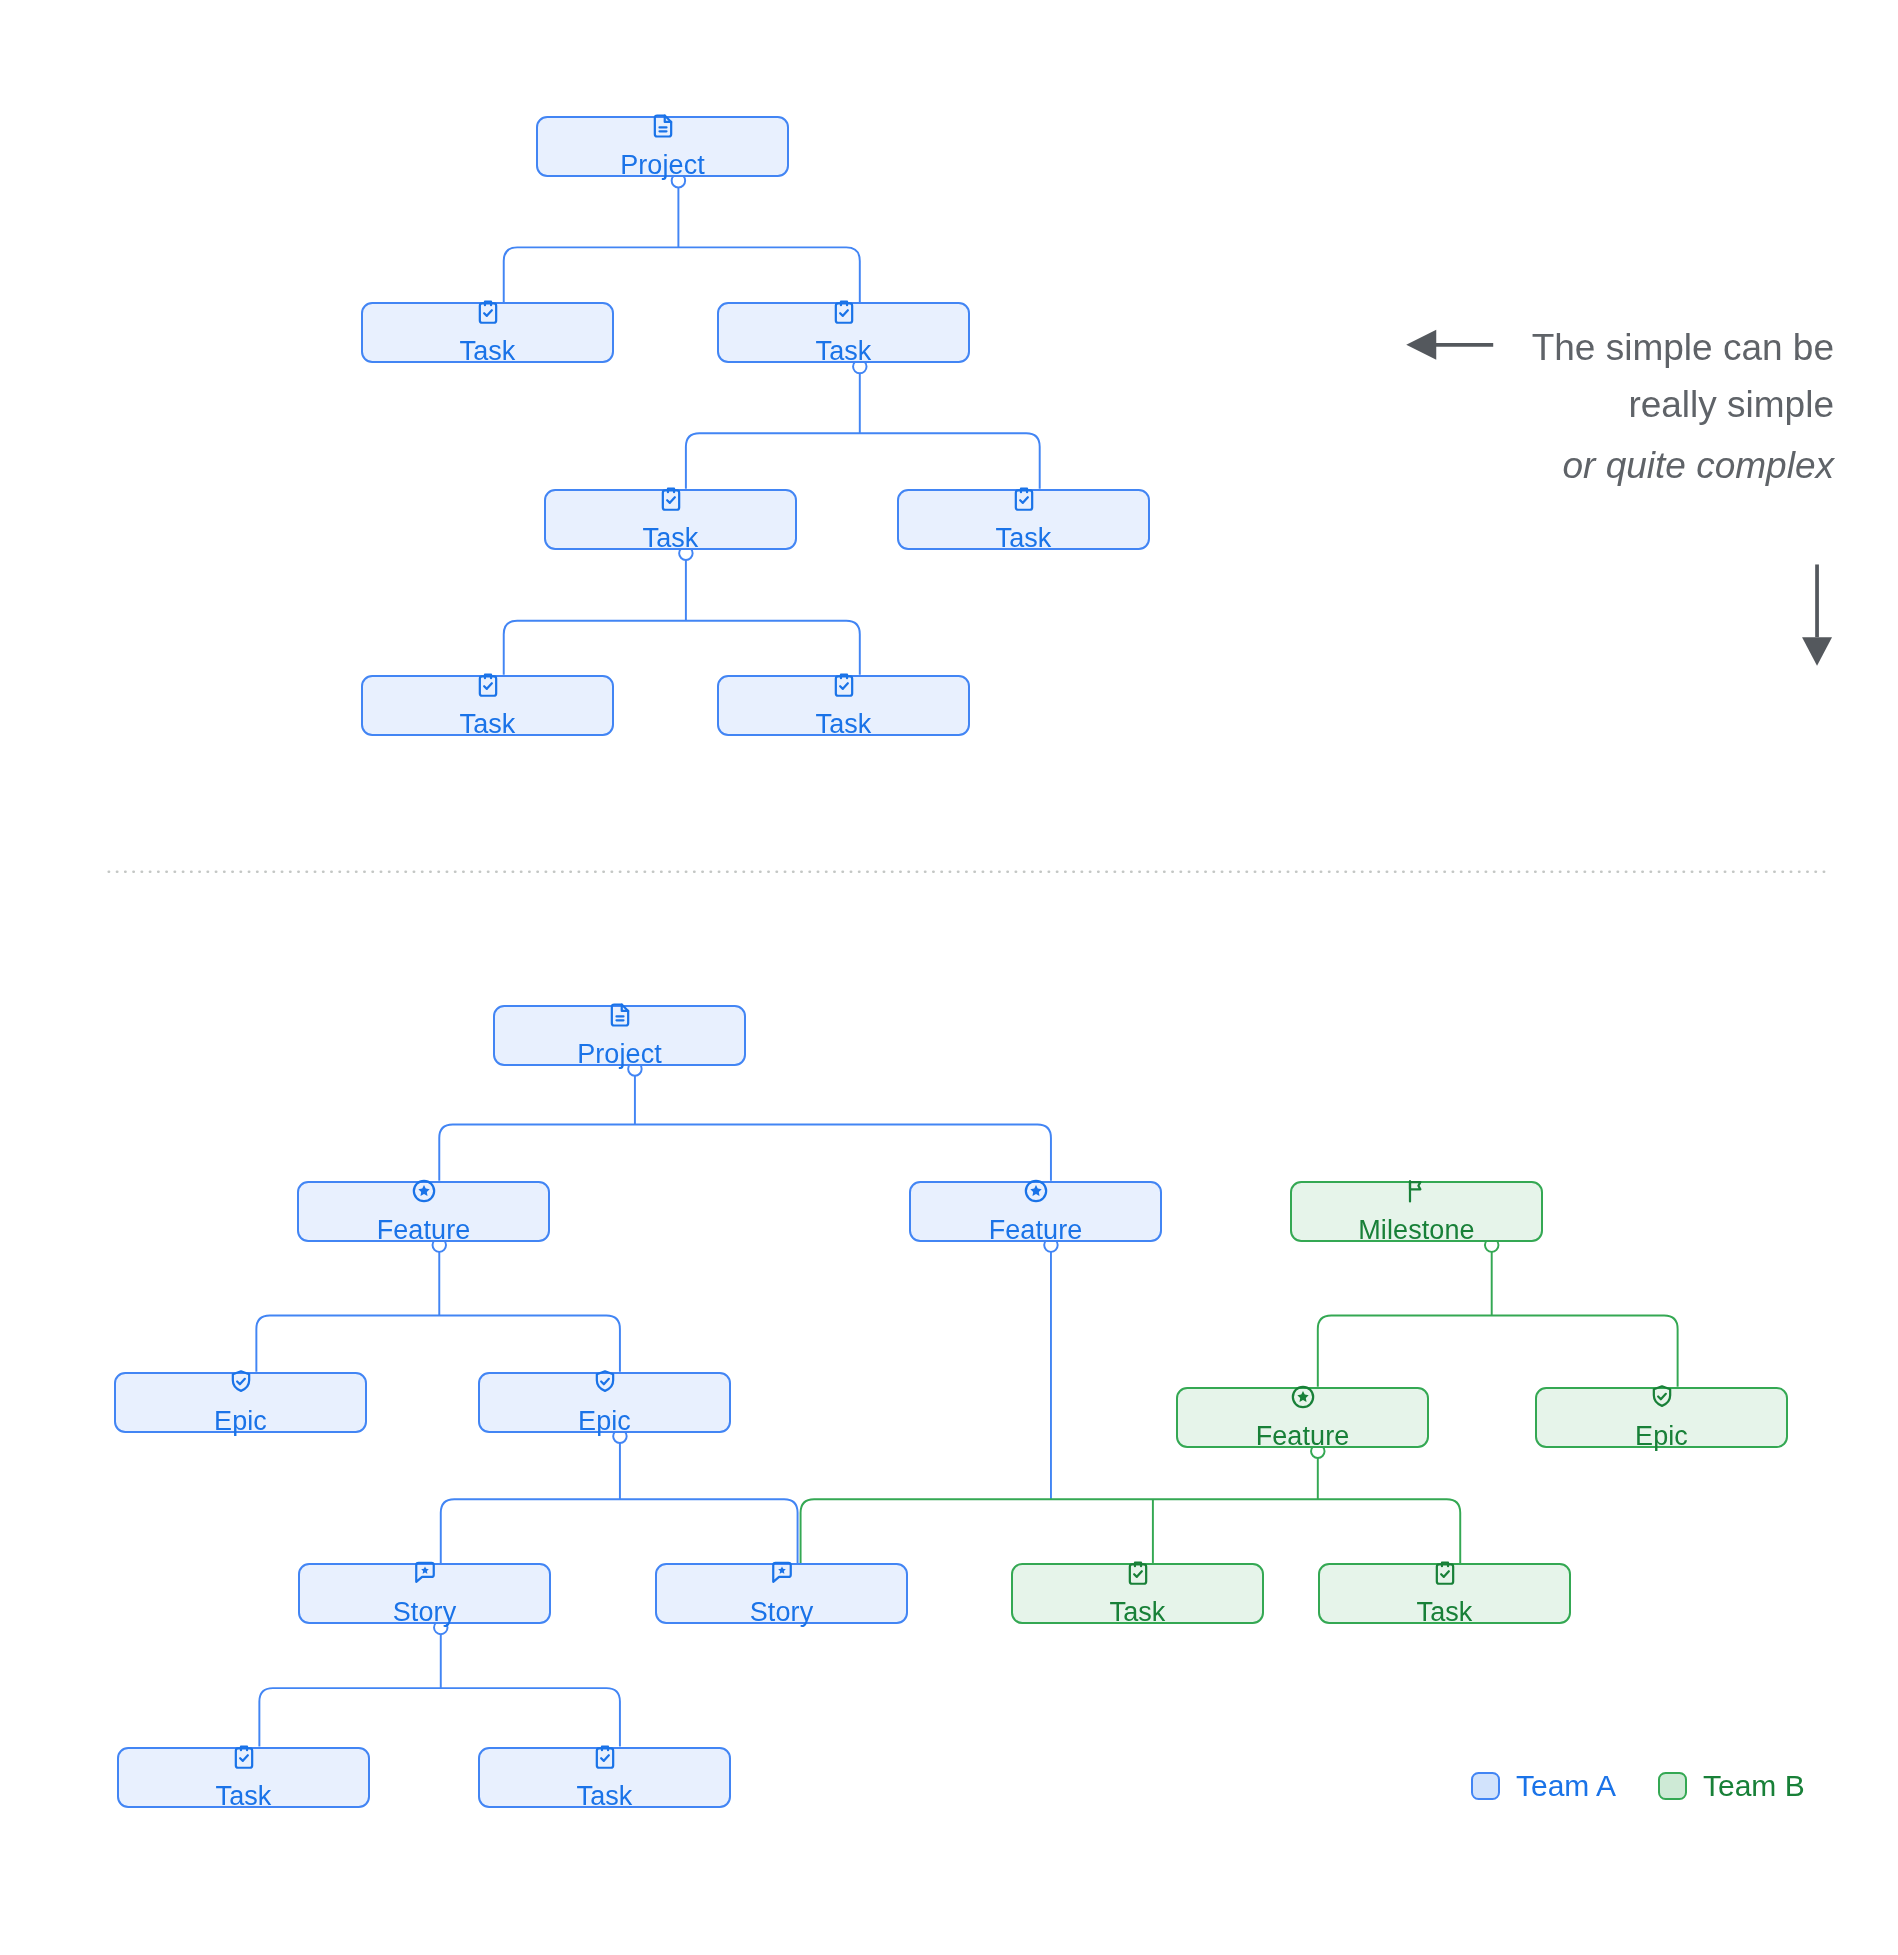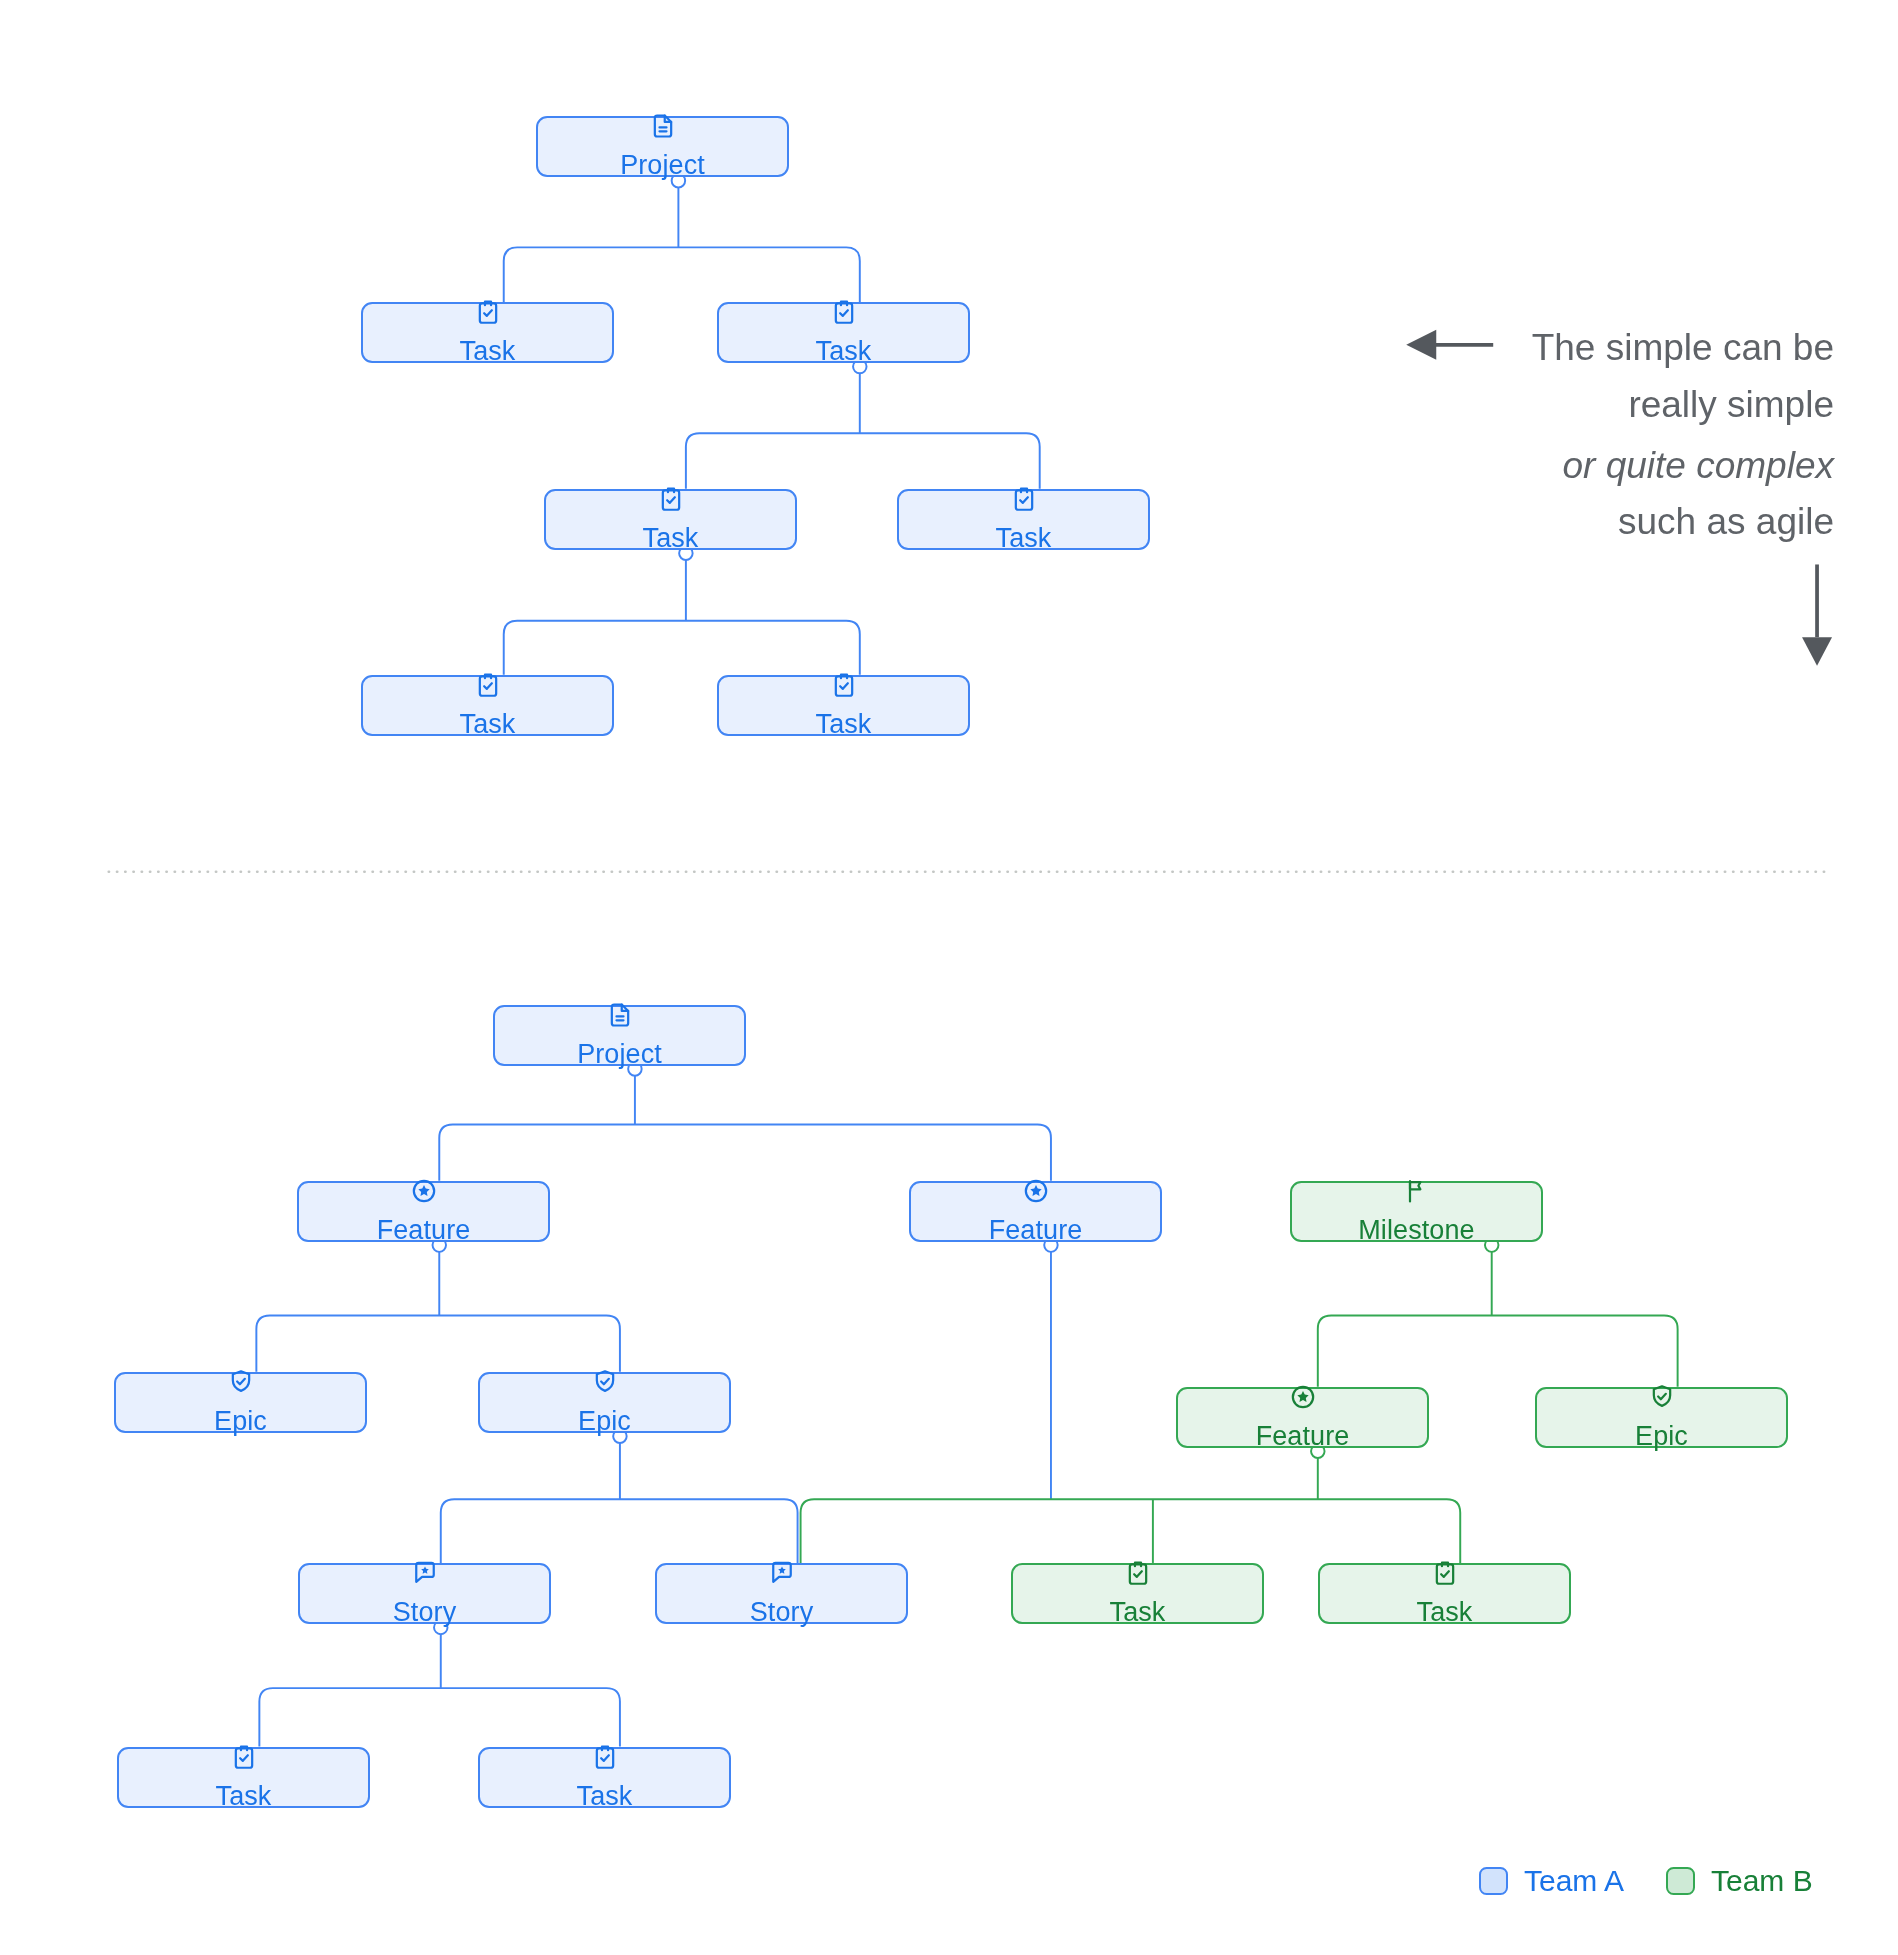--- a/index.html
+++ b/index.html
@@ -33,21 +33,21 @@
   #b-epic-1{left:114px;top:1372px;}  #b-epic-2{left:478px;top:1372px;}
   #g-feature{left:1176px;top:1387px;} #g-epic{left:1535px;top:1387px;}
   #b-story-1{left:298px;top:1563px;} #b-story-2{left:655px;top:1563px;}
   #g-task-1{left:1011px;top:1563px;} #g-task-2{left:1318px;top:1563px;}
   #b-task-1{left:117px;top:1747px;}  #b-task-2{left:478px;top:1747px;}
 
   .ann{position:absolute;right:64px;width:675px;text-align:right;
        font-size:37px;color:var(--ann,#5f6368);white-space:nowrap;}
   #ann-1{top:327px;} #ann-2{top:384px;} #ann-3{top:445px;font-style:italic;} #ann-4{top:501px;}
 
-  .legend-item{position:absolute;display:flex;align-items:center;gap:16.5px;top:1864px;margin-left:8px;}
+  .legend-item{position:absolute;display:flex;align-items:center;gap:16.5px;top:1769px;}
   #legend-a{left:1471px;} #legend-b{left:1658px;}
   .swatch{width:28.5px;height:28.5px;border-radius:7.5px;border:2.2px solid;box-sizing:border-box;}
   .swatch-a{border-color:var(--a-border,#4285f4);background:var(--la-fill,#d2e3fc);}
   .swatch-b{border-color:var(--b-border,#34a853);background:var(--lb-fill,#ceead6);}
   .legend-label{font-size:30px;font-weight:500;}
   #legend-a .legend-label{color:var(--a-text,#1a73e8);}
   #legend-b .legend-label{color:var(--b-text,#188038);}
 </style>
 </head>
 <body>
@@ -174,21 +174,20 @@
           <path d="M9.4 6.2V3h5.2v3.2"></path>
           <path d="M8.7 13l2.3 2.3 4.3-4.8"></path>
         </svg>
       </span>
     <span class="nlabel">Task</span>
   </div>
 
   <div class="ann" id="ann-1">The simple can be</div>
   <div class="ann" id="ann-2">really simple</div>
   <div class="ann" id="ann-3">or quite complex</div>
-  <div class="ann" id="ann-4">such as agile</div>
 
   <div class="node team-a" id="b-project">
     <span class="nicon">
         <svg viewBox="0 0 24 24" fill="none" stroke="currentColor" stroke-width="1.9" stroke-linecap="round" stroke-linejoin="round">
           <path d="M13.5 3H7a2 2 0 0 0-2 2v14a2 2 0 0 0 2 2h10a2 2 0 0 0 2-2V8.5L13.5 3z"></path>
           <path d="M13.5 3v5.5H19"></path>
           <path d="M9 13.2h6M9 16.6h6"></path>
         </svg>
       </span>
     <span class="nlabel">Project</span>

